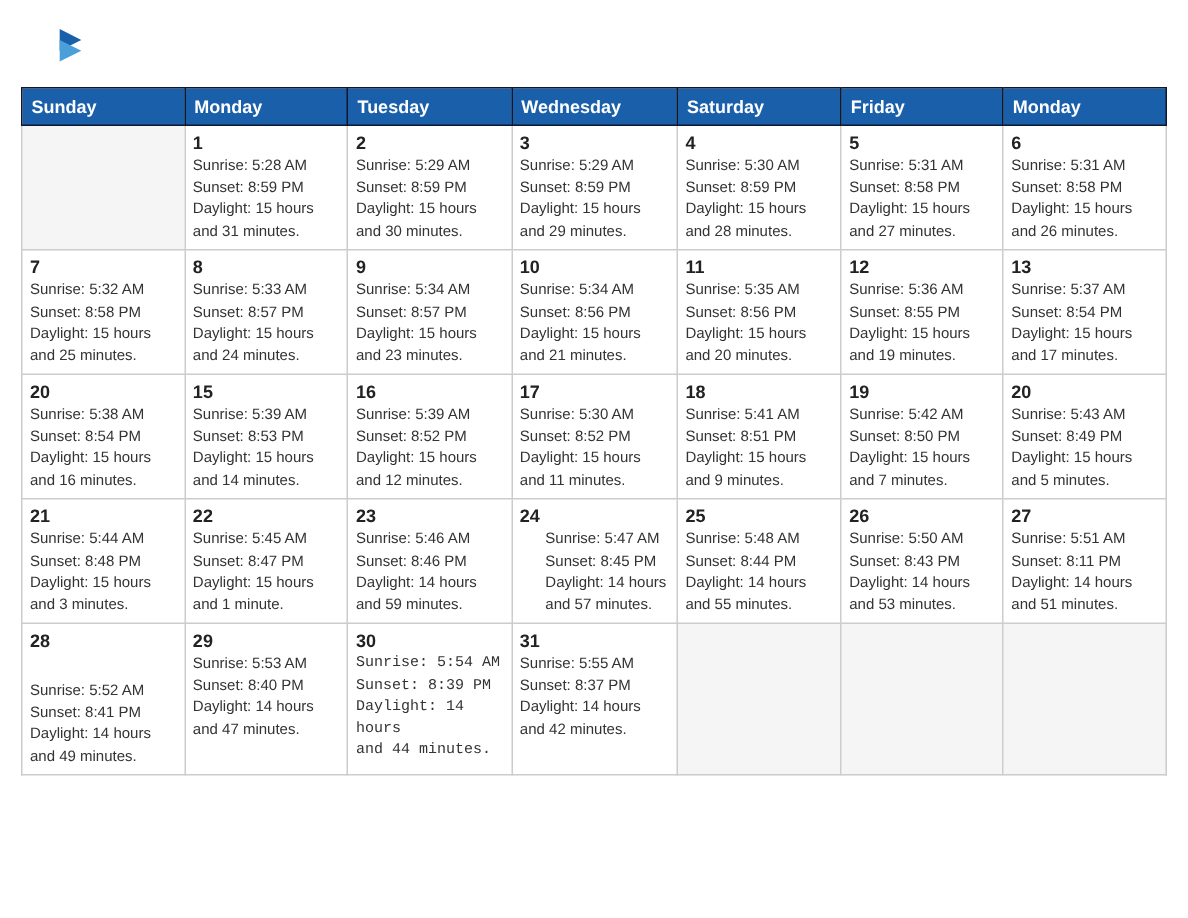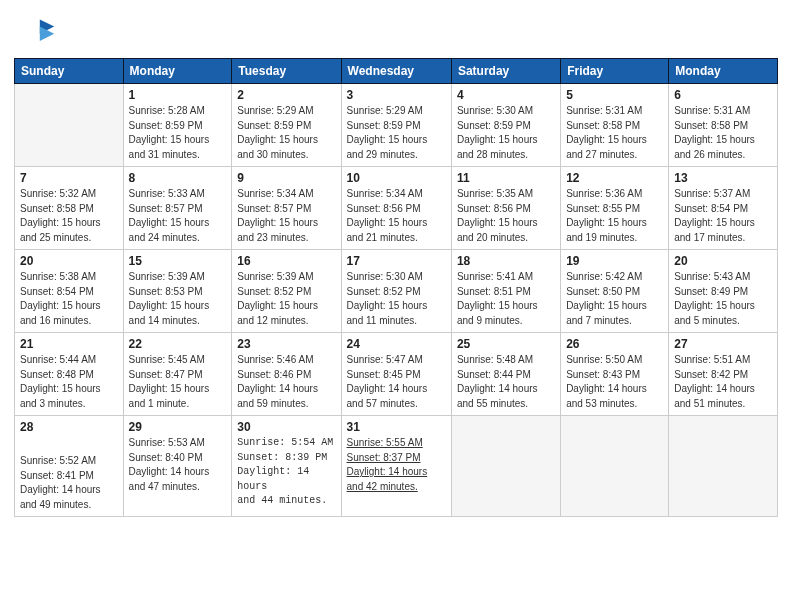--- a/index.html
+++ b/index.html
@@ -302,21 +302,21 @@
           </td>
           <td>
             <div class="day-num">23</div>
             <div class="day-info" style="white-space: pre-line;">Sunrise: 5:46 AM
 Sunset: 8:46 PM
 Daylight: 14 hours
 and 59 minutes.</div>
           </td>
           <td>
             <div class="day-num">24</div>
-            <div class="day-info" style="white-space: pre-line;">Sunrise: 5:47 AM
+            <div class="day-info" style="white-space: pre-line; margin-left: 17px;">Sunrise: 5:47 AM
 Sunset: 8:45 PM
 Daylight: 14 hours
 and 57 minutes.</div>
           </td>
           <td>
             <div class="day-num">25</div>
             <div class="day-info" style="white-space: pre-line;">Sunrise: 5:48 AM
 Sunset: 8:44 PM
 Daylight: 14 hours
 and 55 minutes.</div>
@@ -324,21 +324,21 @@
           <td>
             <div class="day-num">26</div>
             <div class="day-info" style="white-space: pre-line;">Sunrise: 5:50 AM
 Sunset: 8:43 PM
 Daylight: 14 hours
 and 53 minutes.</div>
           </td>
           <td>
             <div class="day-num">27</div>
             <div class="day-info" style="white-space: pre-line;">Sunrise: 5:51 AM
-Sunset: 8:42 PM
+Sunset: 8:11 PM
 Daylight: 14 hours
 and 51 minutes.</div>
           </td>
         </tr>
         <tr class="week-row">
           <td>
             <div class="day-num">28</div>
             <div class="day-info" style="white-space: pre-line; margin-top: 20px;">Sunrise: 5:52 AM
 Sunset: 8:41 PM
 Daylight: 14 hours
@@ -353,21 +353,21 @@
           </td>
           <td>
             <div class="day-num">30</div>
             <div class="day-info" style="white-space: pre-line; font-family: Liberation Mono, monospace;">Sunrise: 5:54 AM
 Sunset: 8:39 PM
 Daylight: 14 hours
 and 44 minutes.</div>
           </td>
           <td>
             <div class="day-num">31</div>
-            <div class="day-info" style="white-space: pre-line; text-decoration: underline;">Sunrise: 5:55 AM
+            <div class="day-info" style="white-space: pre-line;">Sunrise: 5:55 AM
 Sunset: 8:37 PM
 Daylight: 14 hours
 and 42 minutes.</div>
           </td>
           <td class="empty"></td>
           <td class="empty"></td>
           <td class="empty"></td>
         </tr>
       </tbody>
   </table>

